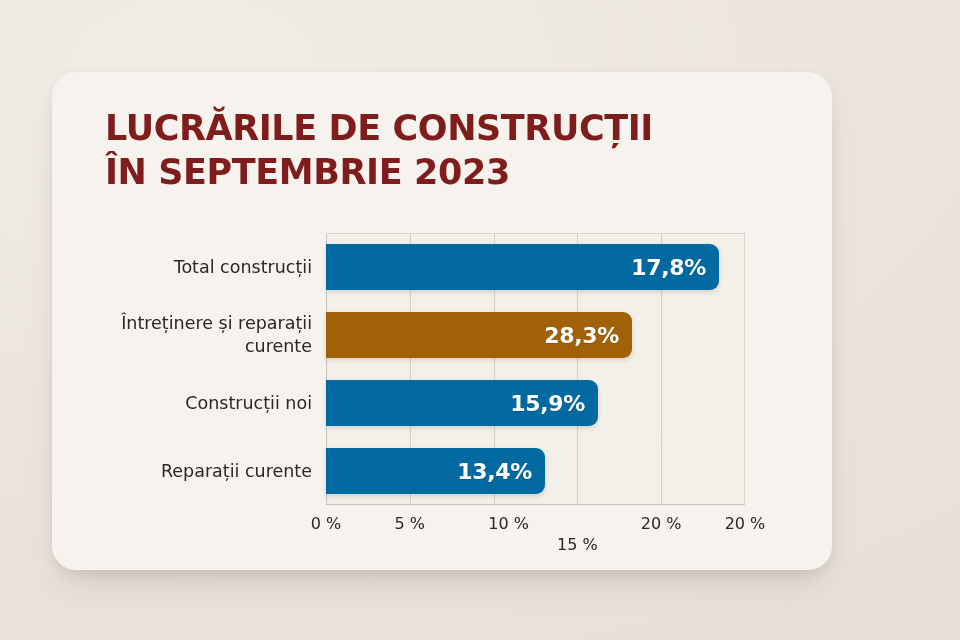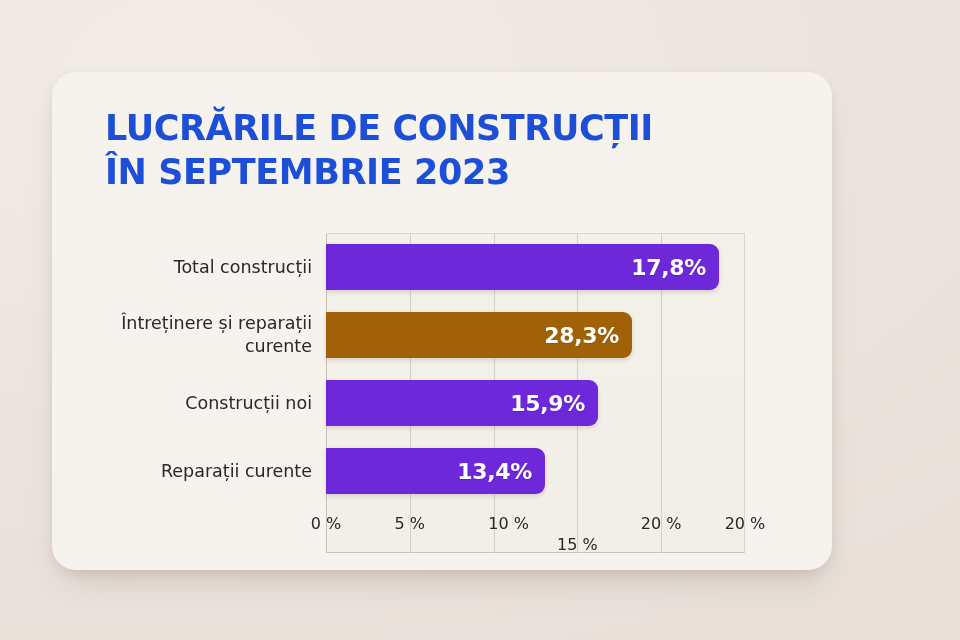--- a/index.html
+++ b/index.html
@@ -39,21 +39,21 @@
   }
 
   
   .title-block {
     position: absolute;
     left: 53px;
     top: 34px;
     width: 700px;
   }
   .title-line {
-    color: #1d4ed8;
+    color: #7f1d1d;
     font-family: "DejaVu Sans", "Liberation Sans", sans-serif;
     font-weight: bold;
     font-size: 35px;
     line-height: 44px;
     letter-spacing: -0.4px;
     white-space: nowrap;
   }
 
   
   .chart {
@@ -63,21 +63,21 @@
     width: 780px;
     height: 498px;
   }
 
   
   .plot {
     position: absolute;
     left: 274px;
     top: 161px;
     width: 419px;
-    height: 320px;
+    height: 272px;
   }
   .plot-frame {
     position: absolute;
     inset: 0;
     border-left: 1.5px solid #c9c2bb;
     border-right: 1px solid #ddd6cf;
     border-top: 1px solid #ddd6cf;
     border-bottom: 1px solid #c9c2bb;
     box-sizing: border-box;
     background: linear-gradient(180deg, #f3efe9 0%, #f2eee8 100%);
@@ -124,21 +124,21 @@
     position: relative;
     height: 46px;
     border-radius: 0 9px 9px 0;
     display: flex;
     align-items: center;
     justify-content: flex-end;
     box-sizing: border-box;
     padding-right: 13px;
     box-shadow: 0 2px 4px rgba(60, 50, 40, 0.16);
   }
-  .bar.navy  { background: #6d28d9; }
+  .bar.navy  { background: #0369a1; }
   .bar.orange{ background: #a16207; }
   .bar-value {
     color: #ffffff;
     font-family: "DejaVu Sans", "Liberation Sans", sans-serif;
     font-weight: bold;
     font-size: 22px;
     letter-spacing: -0.3px;
     white-space: nowrap;
     text-shadow: 0 1px 1px rgba(0,0,0,0.14);
   }

